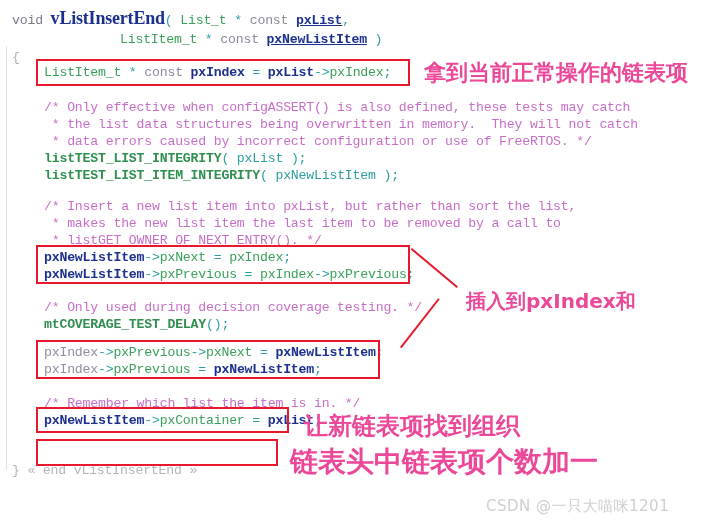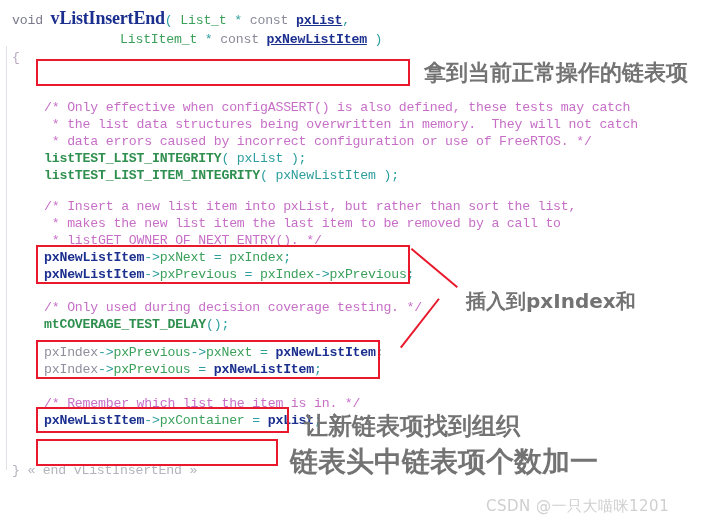--- a/index.html
+++ b/index.html
@@ -62,21 +62,21 @@
   .redbox {
     position: absolute;
     border: 2px solid #e8192c;
     box-sizing: border-box;
     background: transparent;
   }
 
   
   .annot {
     position: absolute;
-    color: #737373;
+    color: #ec4899;
     font-family: "DejaVu Sans", "Liberation Sans", sans-serif;
     font-weight: bold;
     white-space: pre;
   }
 
   .annot-lead {
     position: absolute;
     background: #e8192c;
     transform-origin: 0 0;
     height: 2px;
@@ -97,20 +97,21 @@
 <div id="code-root">
 
   <div class="indent-guide"></div>
 
   <div class="code-line" style="left:12px; top:10px;"><span class="t-kw">void</span> <span class="t-fnbig">vListInsertEnd</span><span class="t-op">(</span> <span class="t-type">List_t</span> <span class="t-op">*</span> <span class="t-const">const</span> <span class="t-varu">pxList</span><span class="t-op">,</span></div>
 
   <div class="code-line" style="left:12px; top:32px;">              <span class="t-type">ListItem_t</span> <span class="t-op">*</span> <span class="t-const">const</span> <span class="t-varu">pxNewListItem</span> <span class="t-op">)</span></div>
 
   <div class="code-line" style="left:12px; top:50px;"><span class="t-brace">{</span></div>
 
+  <div class="code-line" style="left:44px; top:65px;"><span class="t-type">ListItem_t</span> <span class="t-op">*</span> <span class="t-const">const</span> <span class="t-var">pxIndex</span> <span class="t-op">=</span> <span class="t-var">pxList</span><span class="t-op">-&gt;</span><span class="t-member">pxIndex</span><span class="t-op">;</span></div>
 
   <div class="code-line t-comment" style="left:44px; top:100px;">/* Only effective when configASSERT() is also defined, these tests may catch</div>
   <div class="code-line t-comment" style="left:44px; top:117px;"> * the list data structures being overwritten in memory.  They will not catch</div>
   <div class="code-line t-comment" style="left:44px; top:134px;"> * data errors caused by incorrect configuration or use of FreeRTOS. */</div>
 
   <div class="code-line" style="left:44px; top:151px;"><span class="t-macro">listTEST_LIST_INTEGRITY</span><span class="t-op">(</span> <span class="t-param">pxList</span> <span class="t-op">);</span></div>
 
   <div class="code-line" style="left:44px; top:168px;"><span class="t-macro">listTEST_LIST_ITEM_INTEGRITY</span><span class="t-op">(</span> <span class="t-param">pxNewListItem</span> <span class="t-op">);</span></div>
 
   <div class="code-line t-comment" style="left:44px; top:199px;">/* Insert a new list item into pxList, but rather than sort the list,</div>

